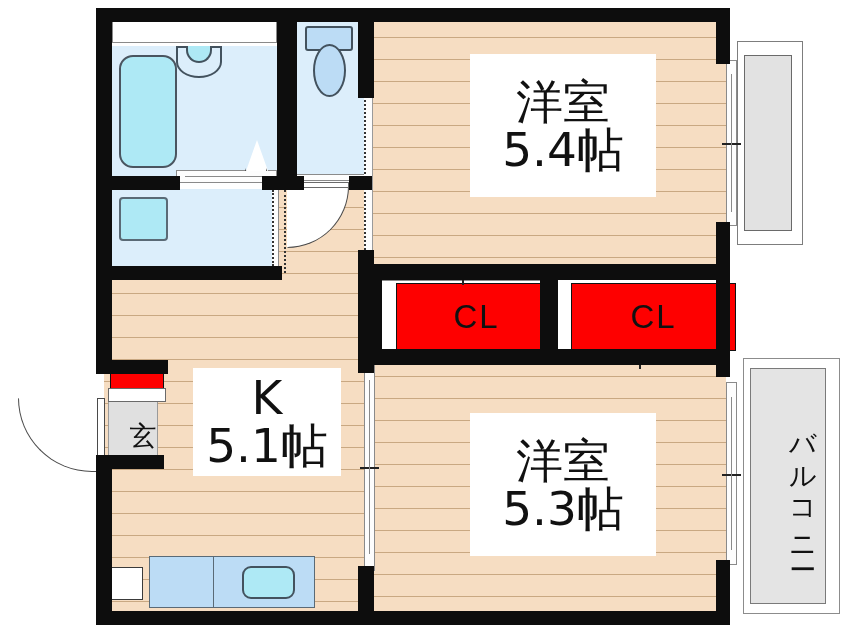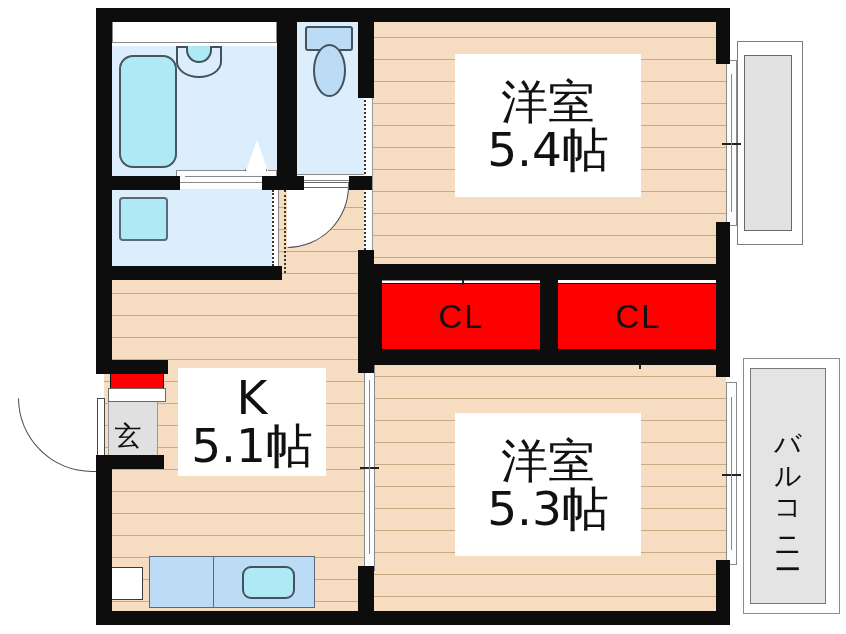--- a/index.html
+++ b/index.html
@@ -34,20 +34,21 @@
 
   
   .lbl{
     color:#111;
     display:flex;align-items:center;justify-content:center;
     text-align:center;
     line-height:1.02;
     font-weight:700;
     letter-spacing:0px;
     white-space:pre-line;
+    margin-left:15px;
   }
   .lbl-room{
     background:#ffffff;
     font-size:47px;
     font-weight:400;
     font-family:"DejaVu Sans",sans-serif;
   }
   .lbl-k{
     background:#ffffff;
     font-size:47px;

